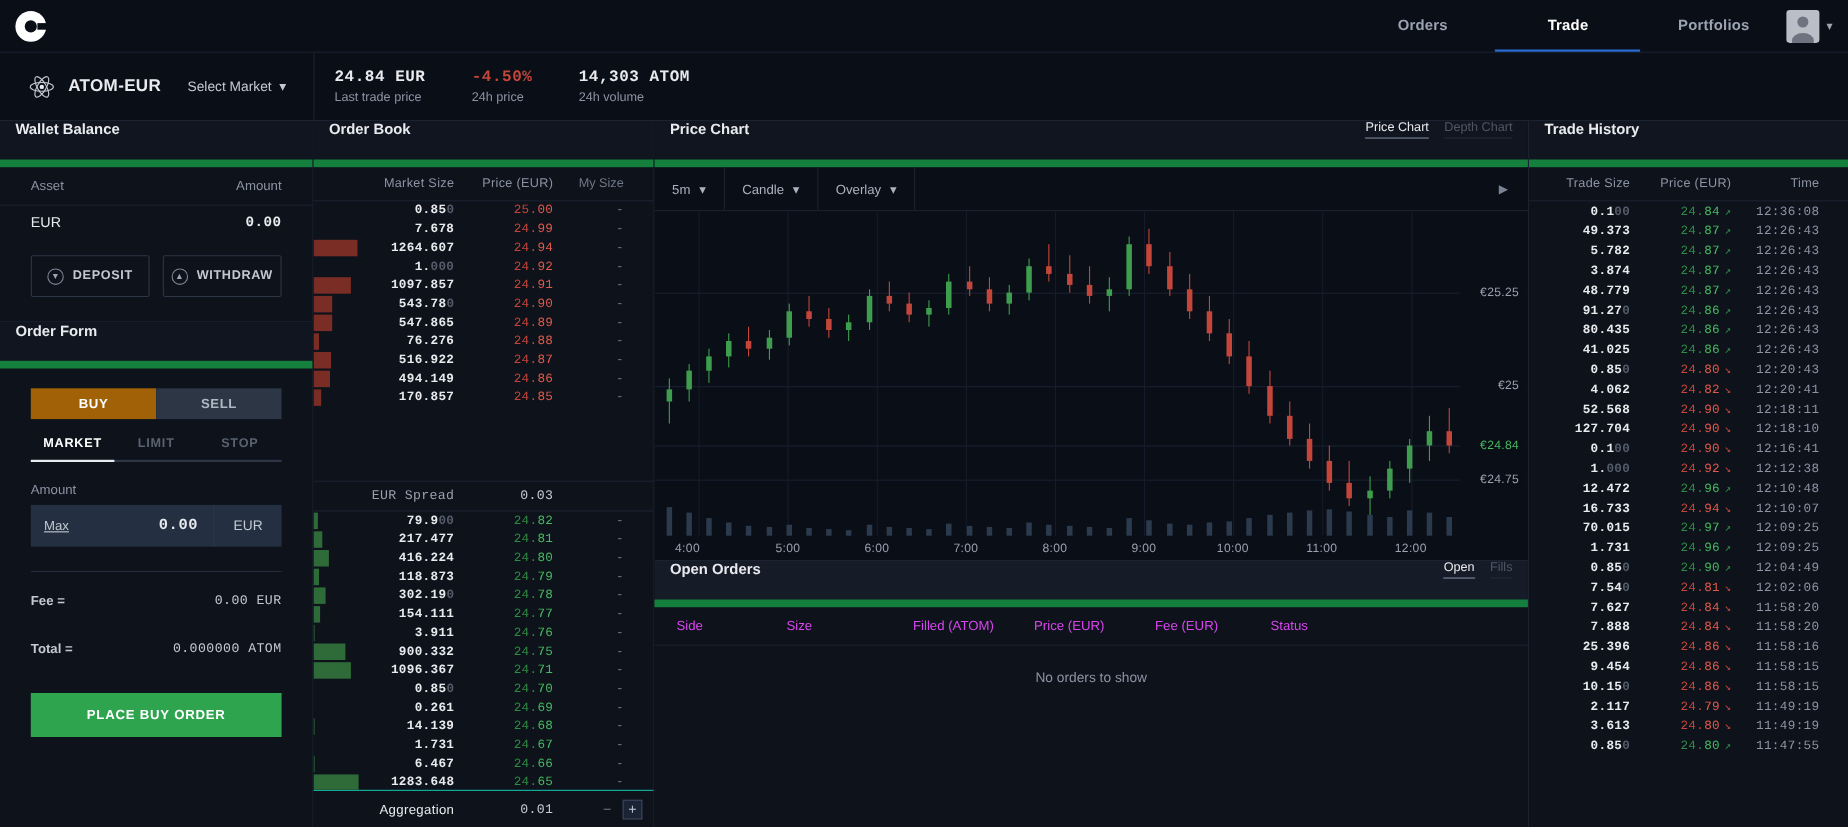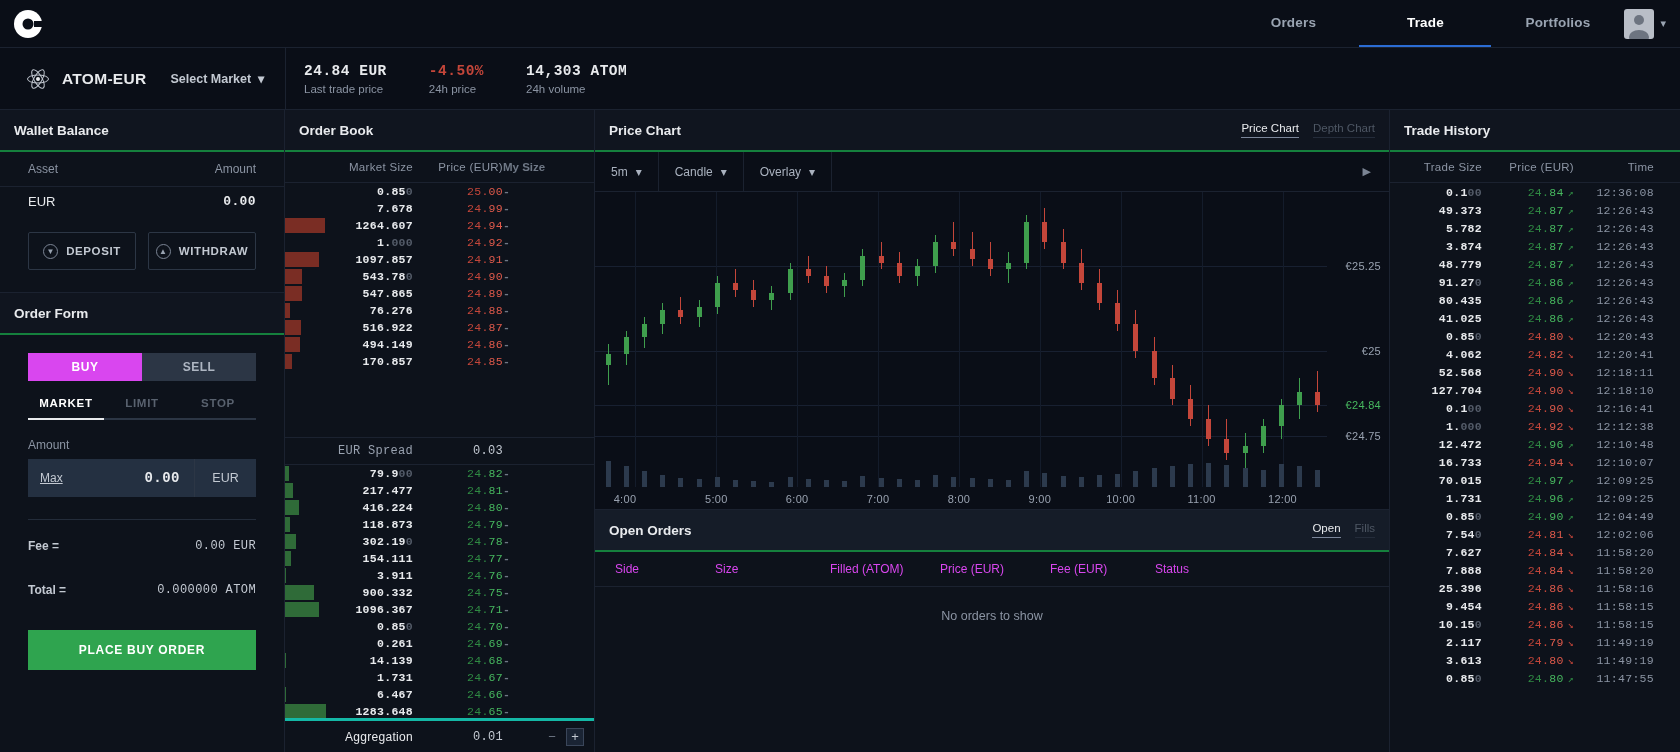--- a/index.html
+++ b/index.html
@@ -60,35 +60,35 @@
   .chev { color:#9aa4b2; font-size:11px; }
 
   
   .marketbar {
     height: 62px; display: flex; align-items: center;
     border-bottom: 1px solid #1b2230; background: #0a0e17;
   }
   .mb-left { width: 285px; display: flex; align-items: center; padding-left: 26px; gap: 12px; }
   .atom-icon { width: 24px; height: 24px; }
   .pairname { font-size: 15.5px; font-weight: 700; letter-spacing: .3px; }
-  .selmarket { font-size: 12.5px; color: #c3c9d2; display:flex; align-items:center; gap:7px; cursor:pointer; margin-left:12px;font-weight:bold;}
+  .selmarket { font-size: 12.5px; color: #c3c9d2; display:flex; align-items:center; gap:7px; cursor:pointer; margin-left:12px;}
   .mb-stats { display: flex; align-items: center; height: 100%; padding-left: 18px; border-left: 1px solid #1b2230; }
   .stat { padding-right: 42px; }
   .stat .v { font-size: 14.5px; font-weight: 700; letter-spacing: .5px; }
   .stat .l { font-size: 11.5px; color: #8b94a3; margin-top: 4px; }
   .neg { color: #c4463a; }
 
   
   .main { display: flex; height: calc(752px - 48px - 62px); }
 
   
   .ph {
-    height: 42px; display: flex; align-items: center;
+    height: 42px; display: flex; align-items: flex-start;
     padding: 0 14px; font-size: 13.5px; font-weight: 700;
-    border-bottom: 2px solid #15803d; background:#10151f;
+    border-bottom: 7px solid #15803d; background:#10151f;
   }
   .ph .sub { margin-left:auto; display:flex; gap:14px; align-items:center; }
   .seg { font-size:11.5px; color:#99a2b0; font-weight:400; padding-bottom:3px; cursor:pointer;}
   .seg.on { color:#e8eaed; border-bottom:1px solid #7b869a; }
   .seg.off { color:#4e5764; border-bottom:1px solid #242c3a; }
 
   
   .sidebar { width: 285px; border-right: 1px solid #1b2230; background:#0d121b; display:flex; flex-direction:column; }
   .colhead {
     display:flex; padding: 10px 28px; font-size: 12px; color:#8b94a3;
@@ -102,21 +102,21 @@
   .dwbtn {
     flex:1; height: 38px; border:1px solid #2c3645; border-radius:2px;
     display:flex; align-items:center; justify-content:center; gap:8px;
     font-size:11.5px; font-weight:700; color:#c3c9d2; letter-spacing:.6px; cursor:pointer;
     background:transparent;
   }
   .circ { width:15px;height:15px;border:1px solid #7b8494;border-radius:50%;display:flex;align-items:center;justify-content:center;font-size:8px;color:#9aa4b2;}
   .divider { border-top:1px solid #1b2230; }
   .bsrow { display:flex; margin: 18px 28px 0; }
   .bsbtn { flex:1; height:28px; display:flex;align-items:center;justify-content:center; font-size:12px;font-weight:700;letter-spacing:.5px; cursor:pointer;}
-  .bsbtn.buy { background:#d946ef; color:#fff; }
+  .bsbtn.buy { background:#a16207; color:#fff; }
   .bsbtn.sell { background:#2c3645; color:#aeb6c2; }
   .otabs { display:flex; margin: 16px 28px 0; position:relative; }
   .otab { flex:1; text-align:center; font-size:11.5px; font-weight:700; letter-spacing:.7px; padding-bottom:9px; color:#59626f; cursor:pointer;}
   .otab.on { color:#fff; }
   .otabline { margin:0 28px; height:2px; background:#2c3645; position:relative; }
   .otabline i { position:absolute; left:0; top:0; width:33.33%; height:2px; background:#e8eaed; }
   .amtlabel { margin: 18px 28px 7px; font-size:12px; color:#8b94a3; }
   .amtbox { margin:0 28px; height:38px; background:#243041; display:flex; align-items:center; }
   .amtmax { font-size:12px; color:#c3c9d2; text-decoration:underline; padding-left:12px; cursor:pointer;}
   .amtval { margin-left:auto; font-size:14px; font-weight:700; letter-spacing:.5px; padding-right:14px;}
@@ -134,32 +134,32 @@
 
   
   .orderbook { width: 310px; border-right:1px solid #1b2230; background:#0d121b; display:flex; flex-direction:column; }
   .ob-head { display:flex; padding: 9px 0; font-size:11.5px; color:#8b94a3; border-bottom:1px solid #1b2230;}
   .ob-list { flex:1; overflow:hidden; position:relative; }
   .obrow { display:flex; height:17px; align-items:center; font-size:11.5px; position:relative; }
   .obrow .depth { position:absolute; left:0; top:1px; bottom:1px; }
   .c-size { width:128px; text-align:right; color:#e8eaed; font-weight:700; letter-spacing:.3px; z-index:1;}
   .c-size .dim { color:#545c69; font-weight:700; }
   .c-price { width:90px; text-align:right; letter-spacing:.3px; z-index:1;}
-  .c-my { width:78px; text-align:left; color:#6f7886; z-index:1; padding-right:14px;font-weight:bold;}
+  .c-my { width:78px; text-align:right; color:#6f7886; z-index:1; padding-right:14px;}
   .ask .c-price { color:#c4463a; }
   .ask .c-price b { color:#e05a4b; font-weight:400;}
   .bid .c-price { color:#2f8a43; }
   .bid .c-price b { color:#47b85f; font-weight:400;}
   .ask .depth { background:#7a2d24; }
   .bid .depth { background:#2f6b38; }
   .spreadrow { display:flex; height:28px; align-items:center; font-size:12px; color:#99a2b0;
     border-top:1px solid #1b2230; border-bottom:1px solid #1b2230; }
   .spreadrow .c-size { color:#99a2b0; font-weight:400;}
   .spreadrow .c-price { color:#c3c9d2; }
-  .aggrow { display:flex; height:34px; align-items:center; font-size:12px; color:#99a2b0; border-top:3px solid #14b8a6;}
+  .aggrow { display:flex; height:34px; align-items:center; font-size:12px; color:#99a2b0; border-top:1px solid #14b8a6;}
   .aggrow .c-price { color:#c3c9d2; }
   .aggbtns { margin-left:auto; display:flex; gap:6px; align-items:center; padding-right:10px;}
   .aggm { color:#6f7886; font-size:13px; cursor:pointer; width:16px; text-align:center;}
   .aggp { width:18px;height:18px;border:1px solid #3a465a;color:#c3c9d2;font-size:13px;
           display:flex;align-items:center;justify-content:center;cursor:pointer;background:#1a2434;}
 
   
   .chartcol { flex:1; border-right:1px solid #1b2230; background:#0a0e17; display:flex; flex-direction:column; }
   .chart-tools { height:40px; display:flex; align-items:center; border-bottom:1px solid #1b2230; }
   .ctool { display:flex;align-items:center;gap:8px; padding:0 16px; height:100%;

